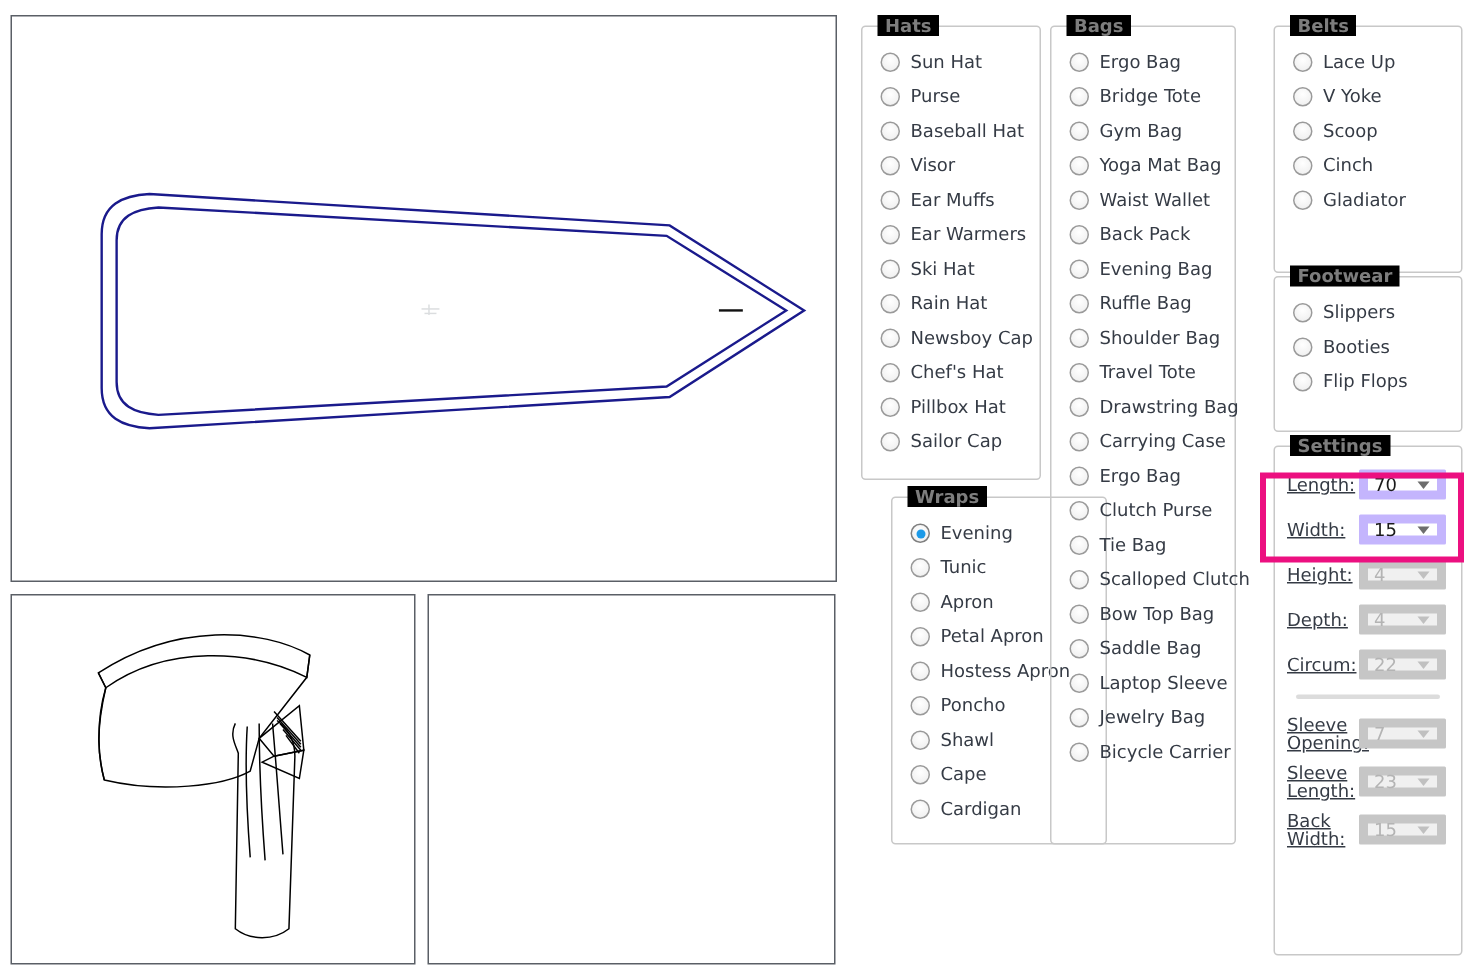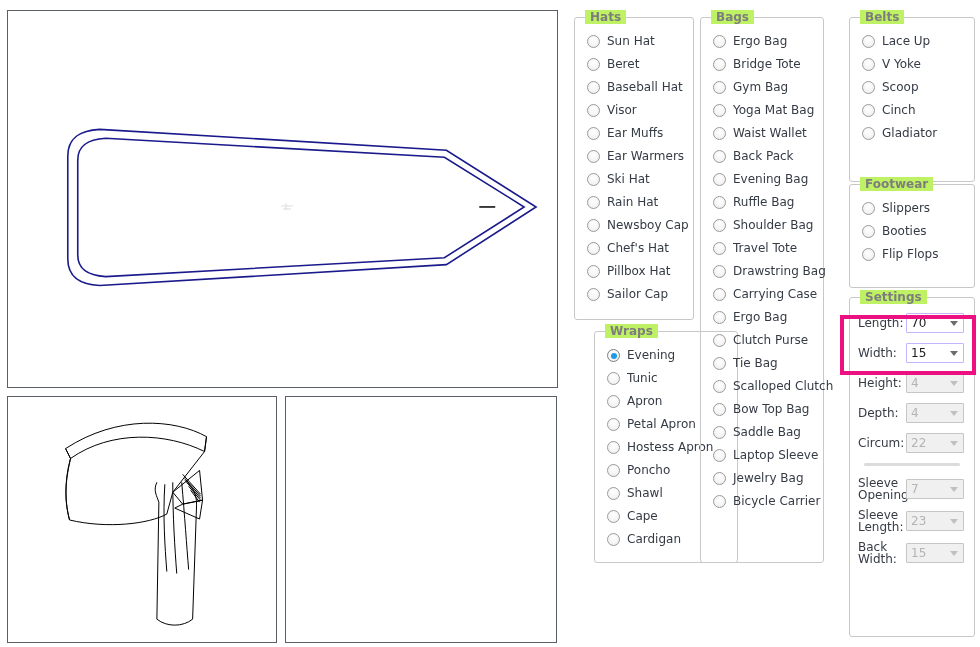--- a/index.html
+++ b/index.html
@@ -29,21 +29,21 @@
     position:absolute;
     box-sizing:border-box;
     border:1px solid #c8c8c8;
     border-radius:3px;
     background:transparent;
   }
   .group > .legend{
     position:absolute;
     top:-8px;left:10px;
     padding:0 5px;
-    background:#bef264;
+    background:#000000;
     font-weight:bold;
     font-size:12px;
     color:#7d7d7d;
     white-space:nowrap;
   }
   .group-body{
     padding:12px 0 8px 12px;
   }
 
   
@@ -97,28 +97,29 @@
     align-items:center;
     margin:0 8px 8px 8px;
     min-height:22px;
   }
   .set-label{
     width:48px;
     flex:0 0 48px;
     font-size:12px;
     color:#353b45;
     line-height:13px;
+    text-decoration:underline;
   }
   .set-label.two-line{ line-height:12px; }
   .combo{
     flex:0 0 auto;
     width:58px;
     height:20px;
     box-sizing:border-box;
-    border:1px solid #c4b5fd;
+    border:6px solid #c4b5fd;
     background:#ffffff;
     display:flex;
     align-items:center;
     position:relative;
     border-radius:1px;
   }
   .combo .val{
     padding-left:4px;
     font-size:12px;
     color:#1b1b1b;
@@ -241,21 +242,21 @@
 
 <div class="group" id="group-hats">
   <span class="legend">Hats</span>
   <div class="group-body">
       <div class="radio-row">
         <span class="radio-mark"></span>
         <span class="radio-label">Sun Hat</span>
       </div>
       <div class="radio-row">
         <span class="radio-mark"></span>
-        <span class="radio-label">Beret</span>
+        <span class="radio-label">Purse</span>
       </div>
       <div class="radio-row">
         <span class="radio-mark"></span>
         <span class="radio-label">Baseball Hat</span>
       </div>
       <div class="radio-row">
         <span class="radio-mark"></span>
         <span class="radio-label">Visor</span>
       </div>
       <div class="radio-row">

